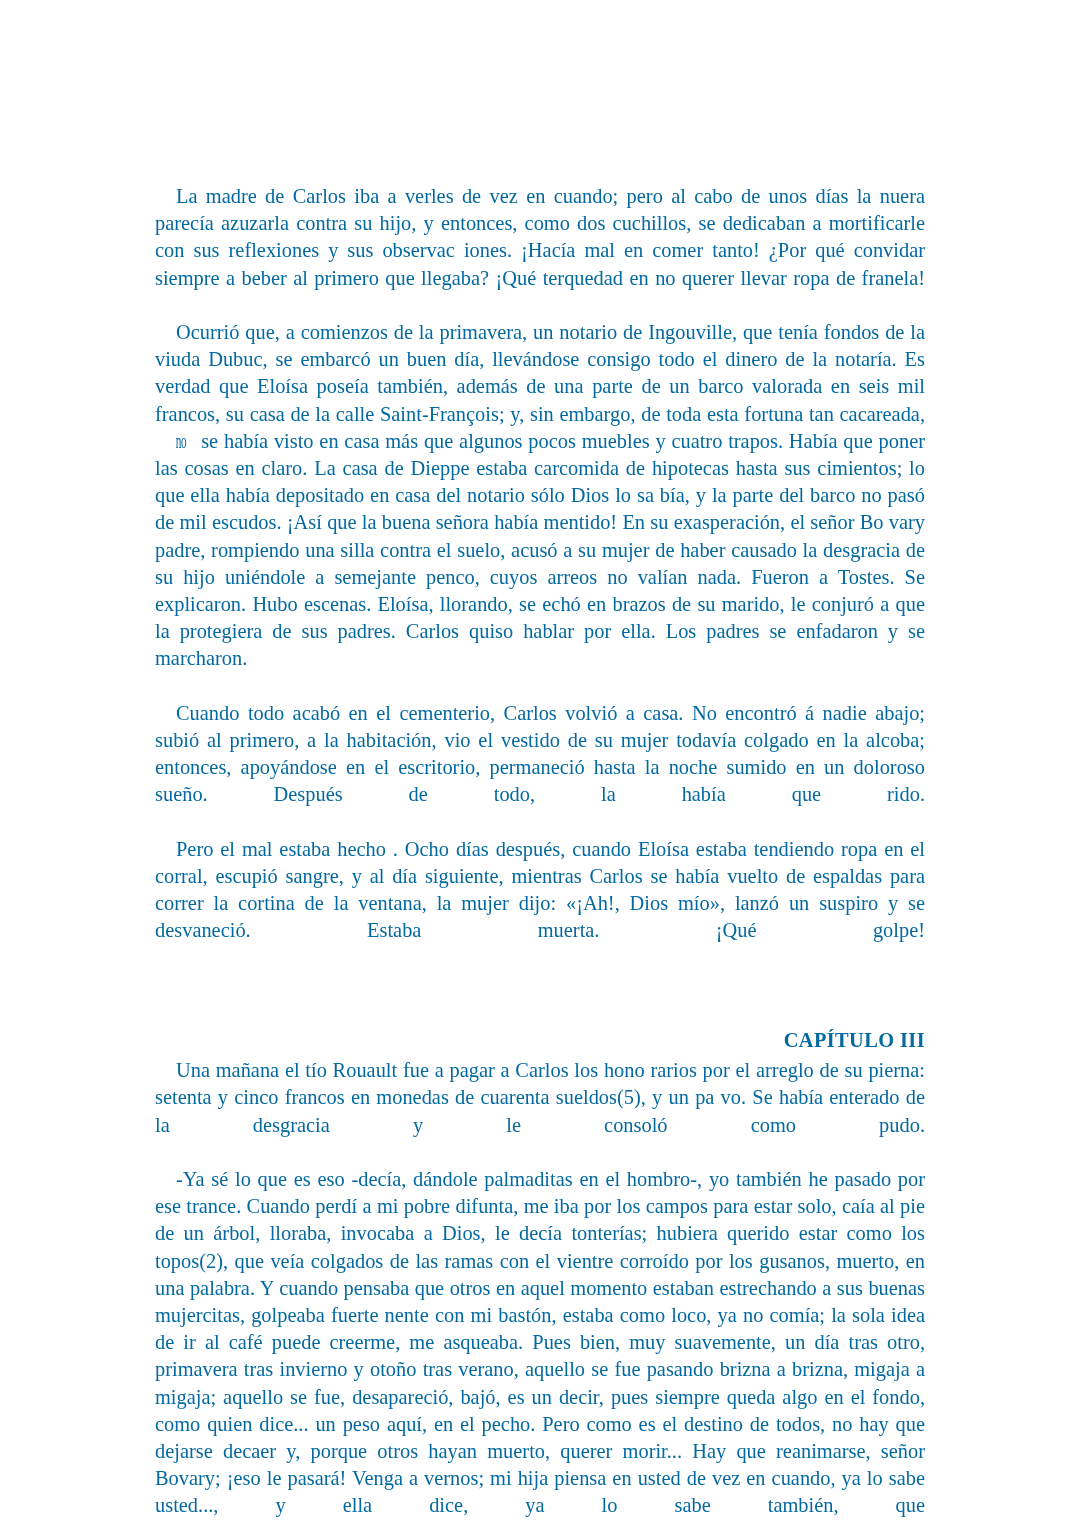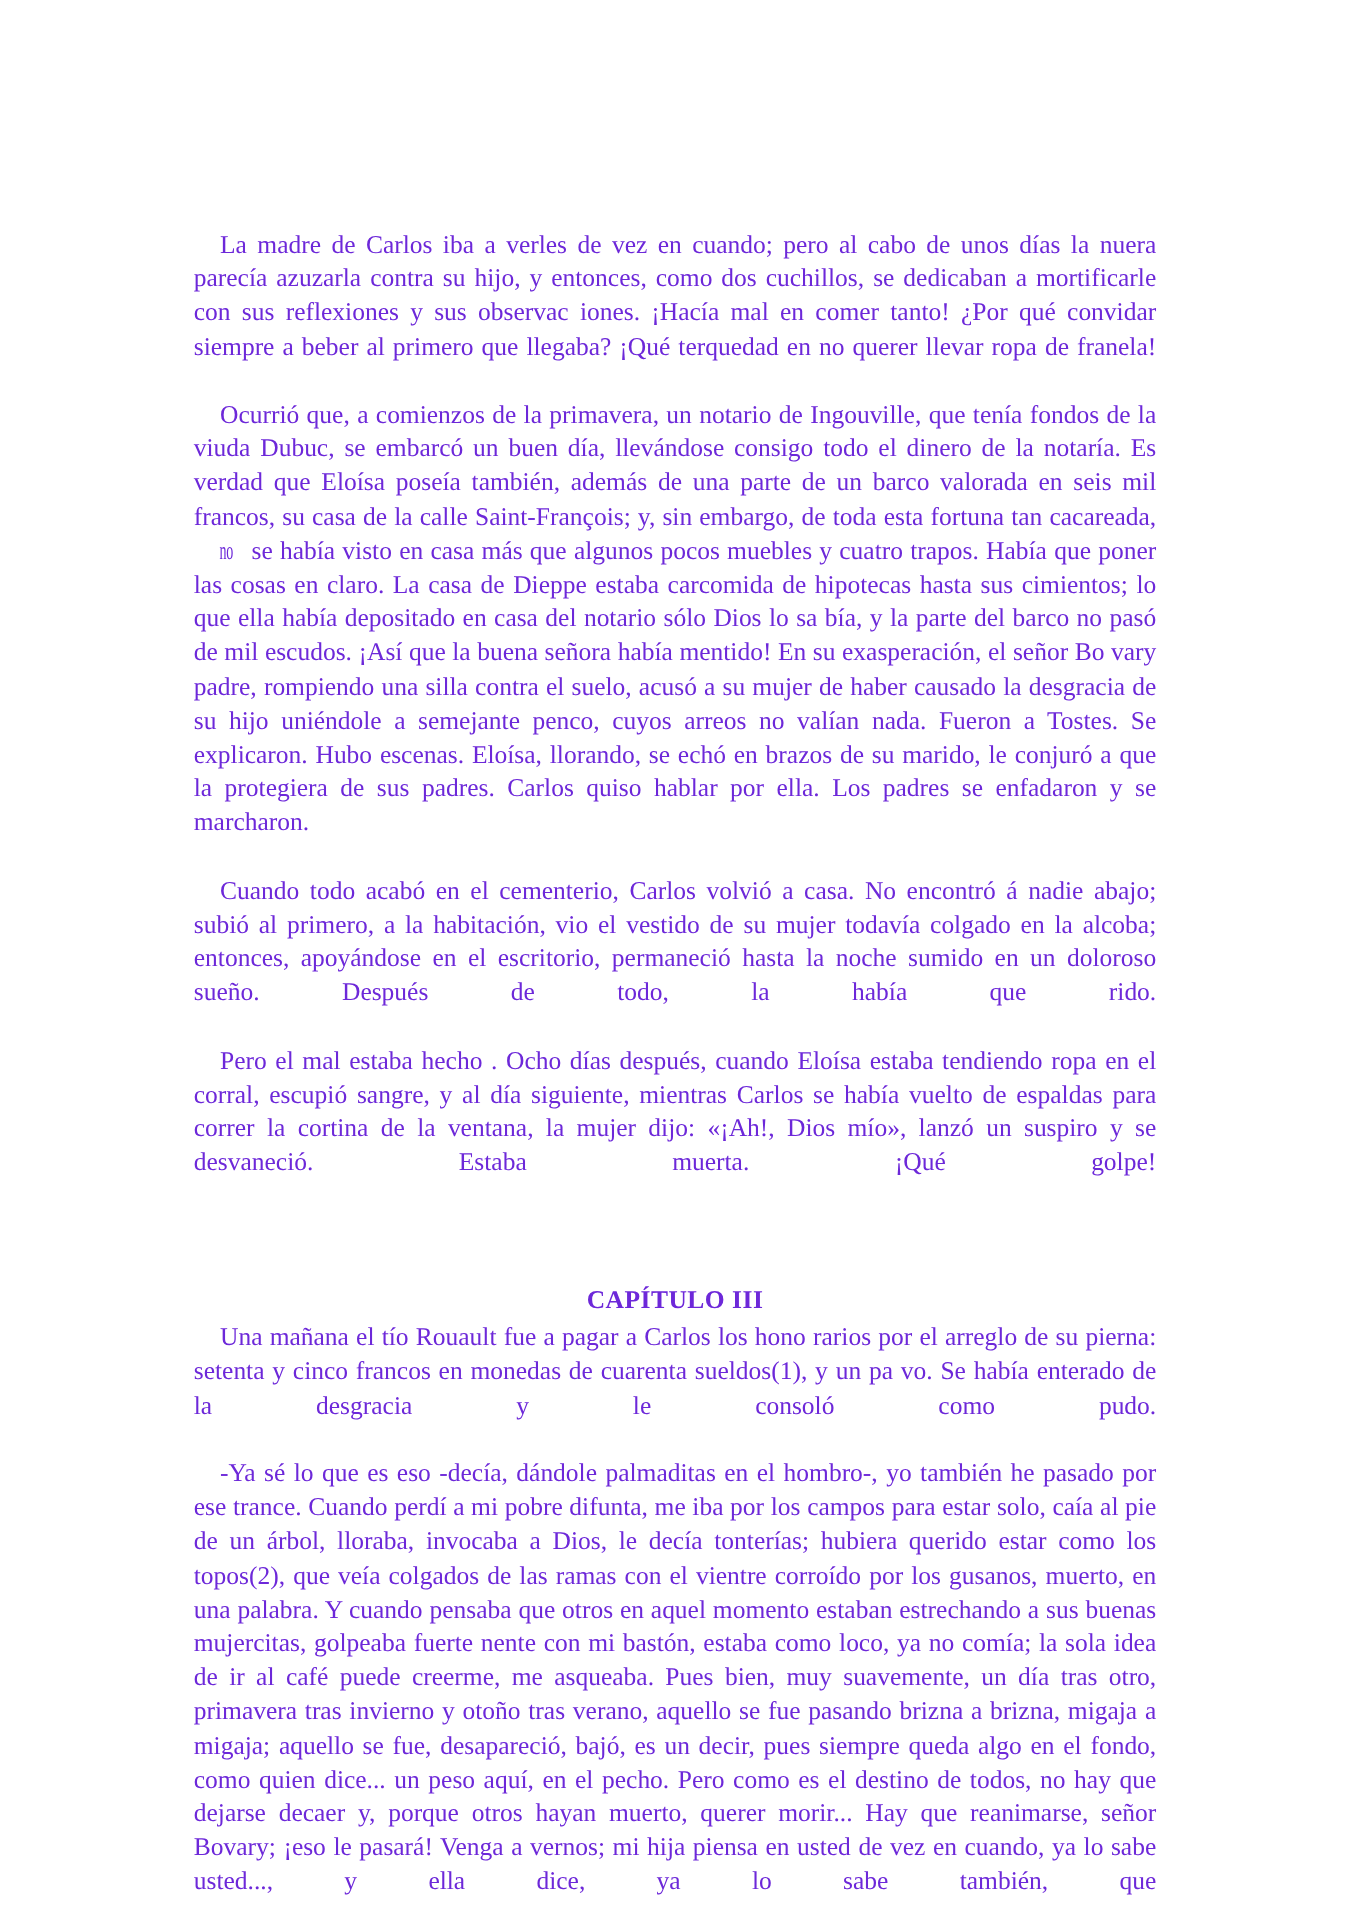--- a/index.html
+++ b/index.html
@@ -10,21 +10,21 @@
   }
 
   .page {
     position: relative;
     width: 1080px;
     height: 1525px;
     margin: 0 auto;
     background: #ffffff;
     overflow: hidden;
     font-family: "Liberation Serif", "DejaVu Serif", serif;
-    color: #6d28d9;
+    color: #0369a1;
     -webkit-font-smoothing: antialiased;
   }
 
   .text-column {
     position: absolute;
     left: 155px;
     top: 183px;
     width: 770px;
   }
 
@@ -41,21 +41,21 @@
 
   
   p.body-paragraph::after {
     content: "";
     display: inline-block;
     width: 100%;
   }
 
   .chapter-heading {
     margin: 0;
-    text-align: center;
+    text-align: right;
     font-size: 20.4px;
     line-height: 27.2px;
     font-weight: bold;
     letter-spacing: 0.4px;
     text-indent: 0;
   }
 
   .chapter-gap {
     height: 55px;
   }
@@ -87,18 +87,18 @@
     <p class="body-paragraph">Cuando todo acabó en el cementerio, Carlos volvió a casa. No encontró á nadie abajo; subió al primero, a la habitación, vio el vestido de su mujer todavía colgado en la alcoba; entonces, apoyándose en el escritorio, permaneció hasta la noche sumido en un doloroso sueño. Después de todo, la había que rido.</p>
 
     <p class="body-paragraph">Pero el mal estaba hecho . Ocho días después, cuando Eloísa estaba tendiendo ropa en el corral, escupió sangre, y al día siguiente, mientras Carlos se había vuelto de espaldas para correr la cortina de la ventana, la mujer dijo: «¡Ah!, Dios mío», lanzó un suspiro y se desvaneció. Estaba muerta. ¡Qué golpe!</p>
 
     <div class="chapter-gap"></div>
 
     <h2 class="chapter-heading">CAPÍTULO III</h2>
 
     <div class="heading-gap"></div>
 
-    <p class="body-paragraph">Una mañana el tío Rouault fue a pagar a Carlos los hono rarios por el arreglo de su pierna: setenta y cinco francos en monedas de cuarenta sueldos(1), y un pa vo. Se había enterado de la desgracia y le consoló como pudo.</p>
+    <p class="body-paragraph">Una mañana el tío Rouault fue a pagar a Carlos los hono rarios por el arreglo de su pierna: setenta y cinco francos en monedas de cuarenta sueldos(5), y un pa vo. Se había enterado de la desgracia y le consoló como pudo.</p>
 
     <p class="body-paragraph">-Ya sé lo que es eso -decía, dándole palmaditas en el hombro-, yo también he pasado por ese trance. Cuando perdí a mi pobre difunta, me iba por los campos para estar solo, caía al pie de un árbol, lloraba, invocaba a Dios, le decía tonterías; hubiera querido estar como los topos(2), que veía colgados de las ramas con el vientre corroído por los gusanos, muerto, en una palabra. Y cuando pensaba que otros en aquel momento estaban estrechando a sus buenas mujercitas, golpeaba fuerte nente con mi bastón, estaba como loco, ya no comía; la sola idea de ir al café puede creerme, me asqueaba. Pues bien, muy suavemente, un día tras otro, primavera tras invierno y otoño tras verano, aquello se fue pasando brizna a brizna, migaja a migaja; aquello se fue, desapareció, bajó, es un decir, pues siempre queda algo en el fondo, como quien dice... un peso aquí, en el pecho. Pero como es el destino de todos, no hay que dejarse decaer y, porque otros hayan muerto, querer morir... Hay que reanimarse, señor Bovary; ¡eso le pasará! Venga a vernos; mi hija piensa en usted de vez en cuando, ya lo sabe usted..., y ella dice, ya lo sabe también, que</p>
 
   </div>
 </div>
 
 </body></html>

